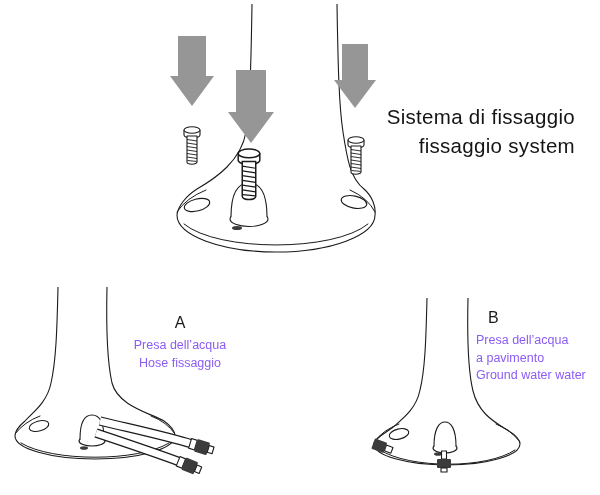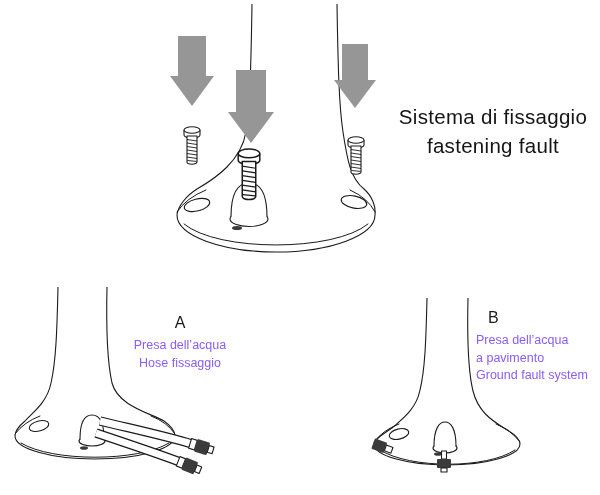--- a/index.html
+++ b/index.html
@@ -12,21 +12,21 @@
 
   
   .ow { fill:#ffffff; stroke:#1b1b1b; stroke-width:1.1; stroke-linejoin:round; }
   .ln { fill:none; stroke:#1b1b1b; stroke-width:1; stroke-linecap:round; }
   .thread { fill:none; stroke:#1b1b1b; stroke-width:0.9; }
   .tube-outer { fill:none; stroke:#1b1b1b; stroke-width:9.5; stroke-linecap:butt; }
   .tube-inner { fill:none; stroke:#ffffff; stroke-width:7;   stroke-linecap:butt; }
 
   
   .title {
-    left:388px; top:102px; width:210px; text-align:center;
+    left:365px; top:102px; width:210px; text-align:right;
     font-size:20.5px; line-height:1.42; letter-spacing:0.3px; color:#151515;
   }
   .detail { color:#1b1b1b; }
   .detail .lbl { font-size:16px; }
   .detail .txt { margin-top:5px; font-size:12.5px; line-height:1.4; color:#8b5cf6; }
   .detail-a { left:116px; top:314px; width:128px; text-align:center; }
   .detail-b { left:476px; top:309px; width:122px; text-align:left; }
   .detail-b .lbl { display:block; margin-left:12px; }
 </style>
 </head>
@@ -67,21 +67,21 @@
 
     <g>
       <use href="#screw" transform="translate(192,126)"></use>
       <use href="#screw" transform="translate(356,136)"></use>
       <use href="#screw" transform="translate(249,148) scale(1.35)"></use>
     </g>
   </svg>
 
   <div class="abs title">
     <div>Sistema di fissaggio</div>
-    <div>fastening fault</div>
+    <div>fissaggio system</div>
   </div>
 
   <svg class="abs" style="left:10px;top:285px" width="260" height="210" viewBox="0 0 260 210">
     <g>
       <path class="ow" d="M48,2 C47,46 46,76 41,98 C37,118 22,128 15,136
                           C9,141 5,147 5,151 A80,23 0 0 0 165,151
                           C165,146 161,141 154,136 C140,128 108,121 102,98
                           C97,76 96,46 97,2"></path>
       <path class="ln" d="M5,149 Q14,137 30,131"></path>
       <path class="ln" d="M165,149 Q157,137 141,131"></path>
@@ -144,17 +144,17 @@
         <rect class="ow" x="-3" y="13" width="6" height="4"></rect>
       </g>
     </g>
   </svg>
 
   <div class="abs detail detail-b">
     <span class="lbl">B</span>
     <div class="txt">
       <div>Presa dell’acqua</div>
       <div>a pavimento</div>
-      <div>Ground fault system</div>
+      <div>Ground water water</div>
     </div>
   </div>
 
 </div>
 
 </body></html>

